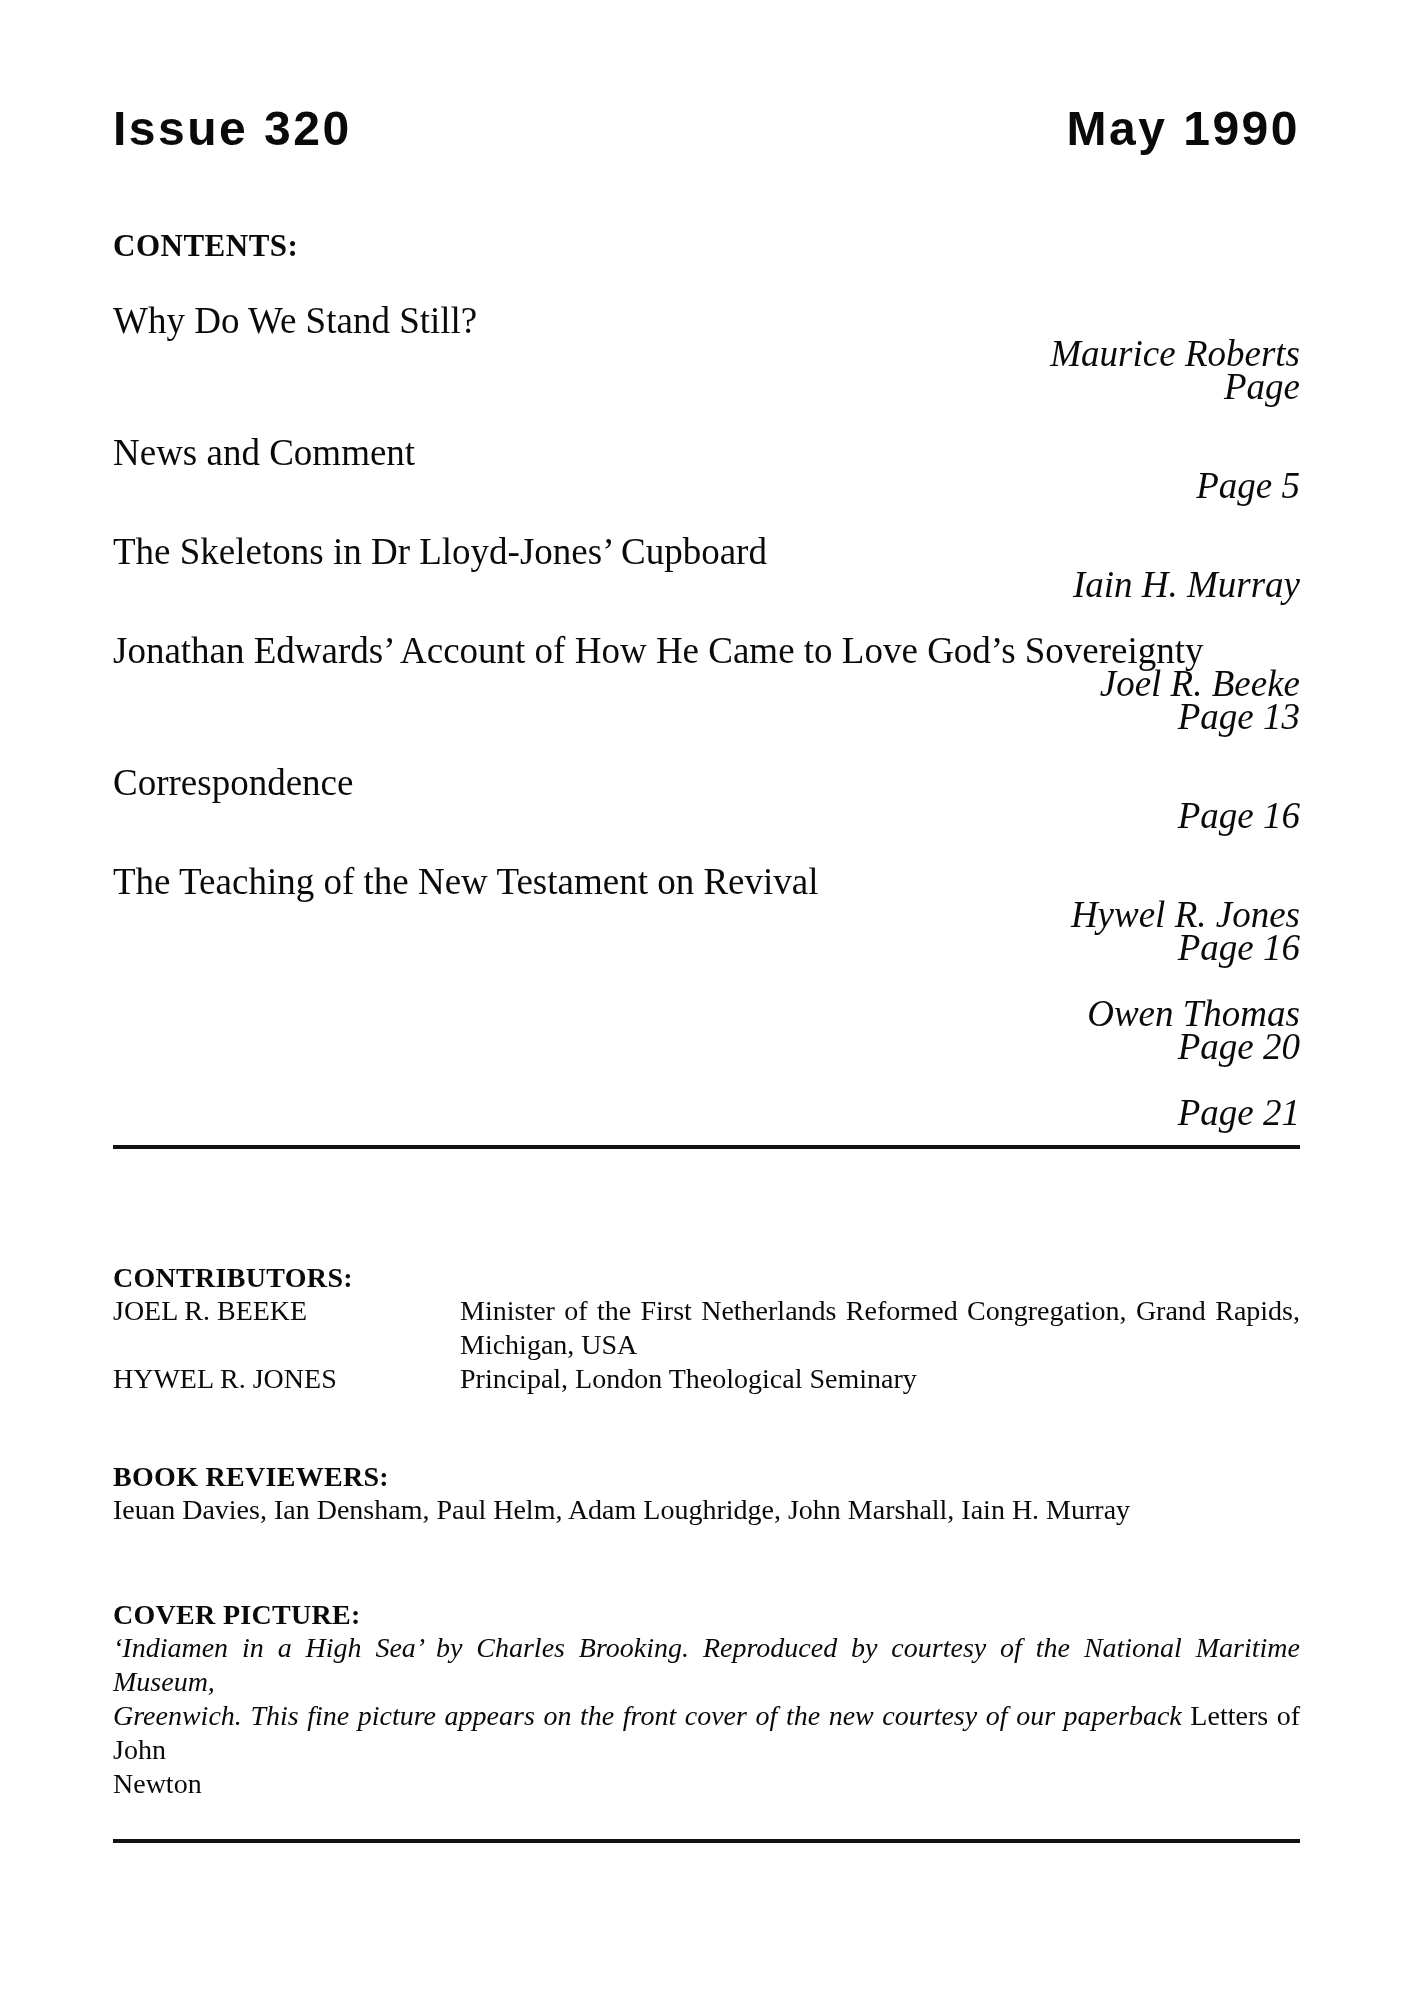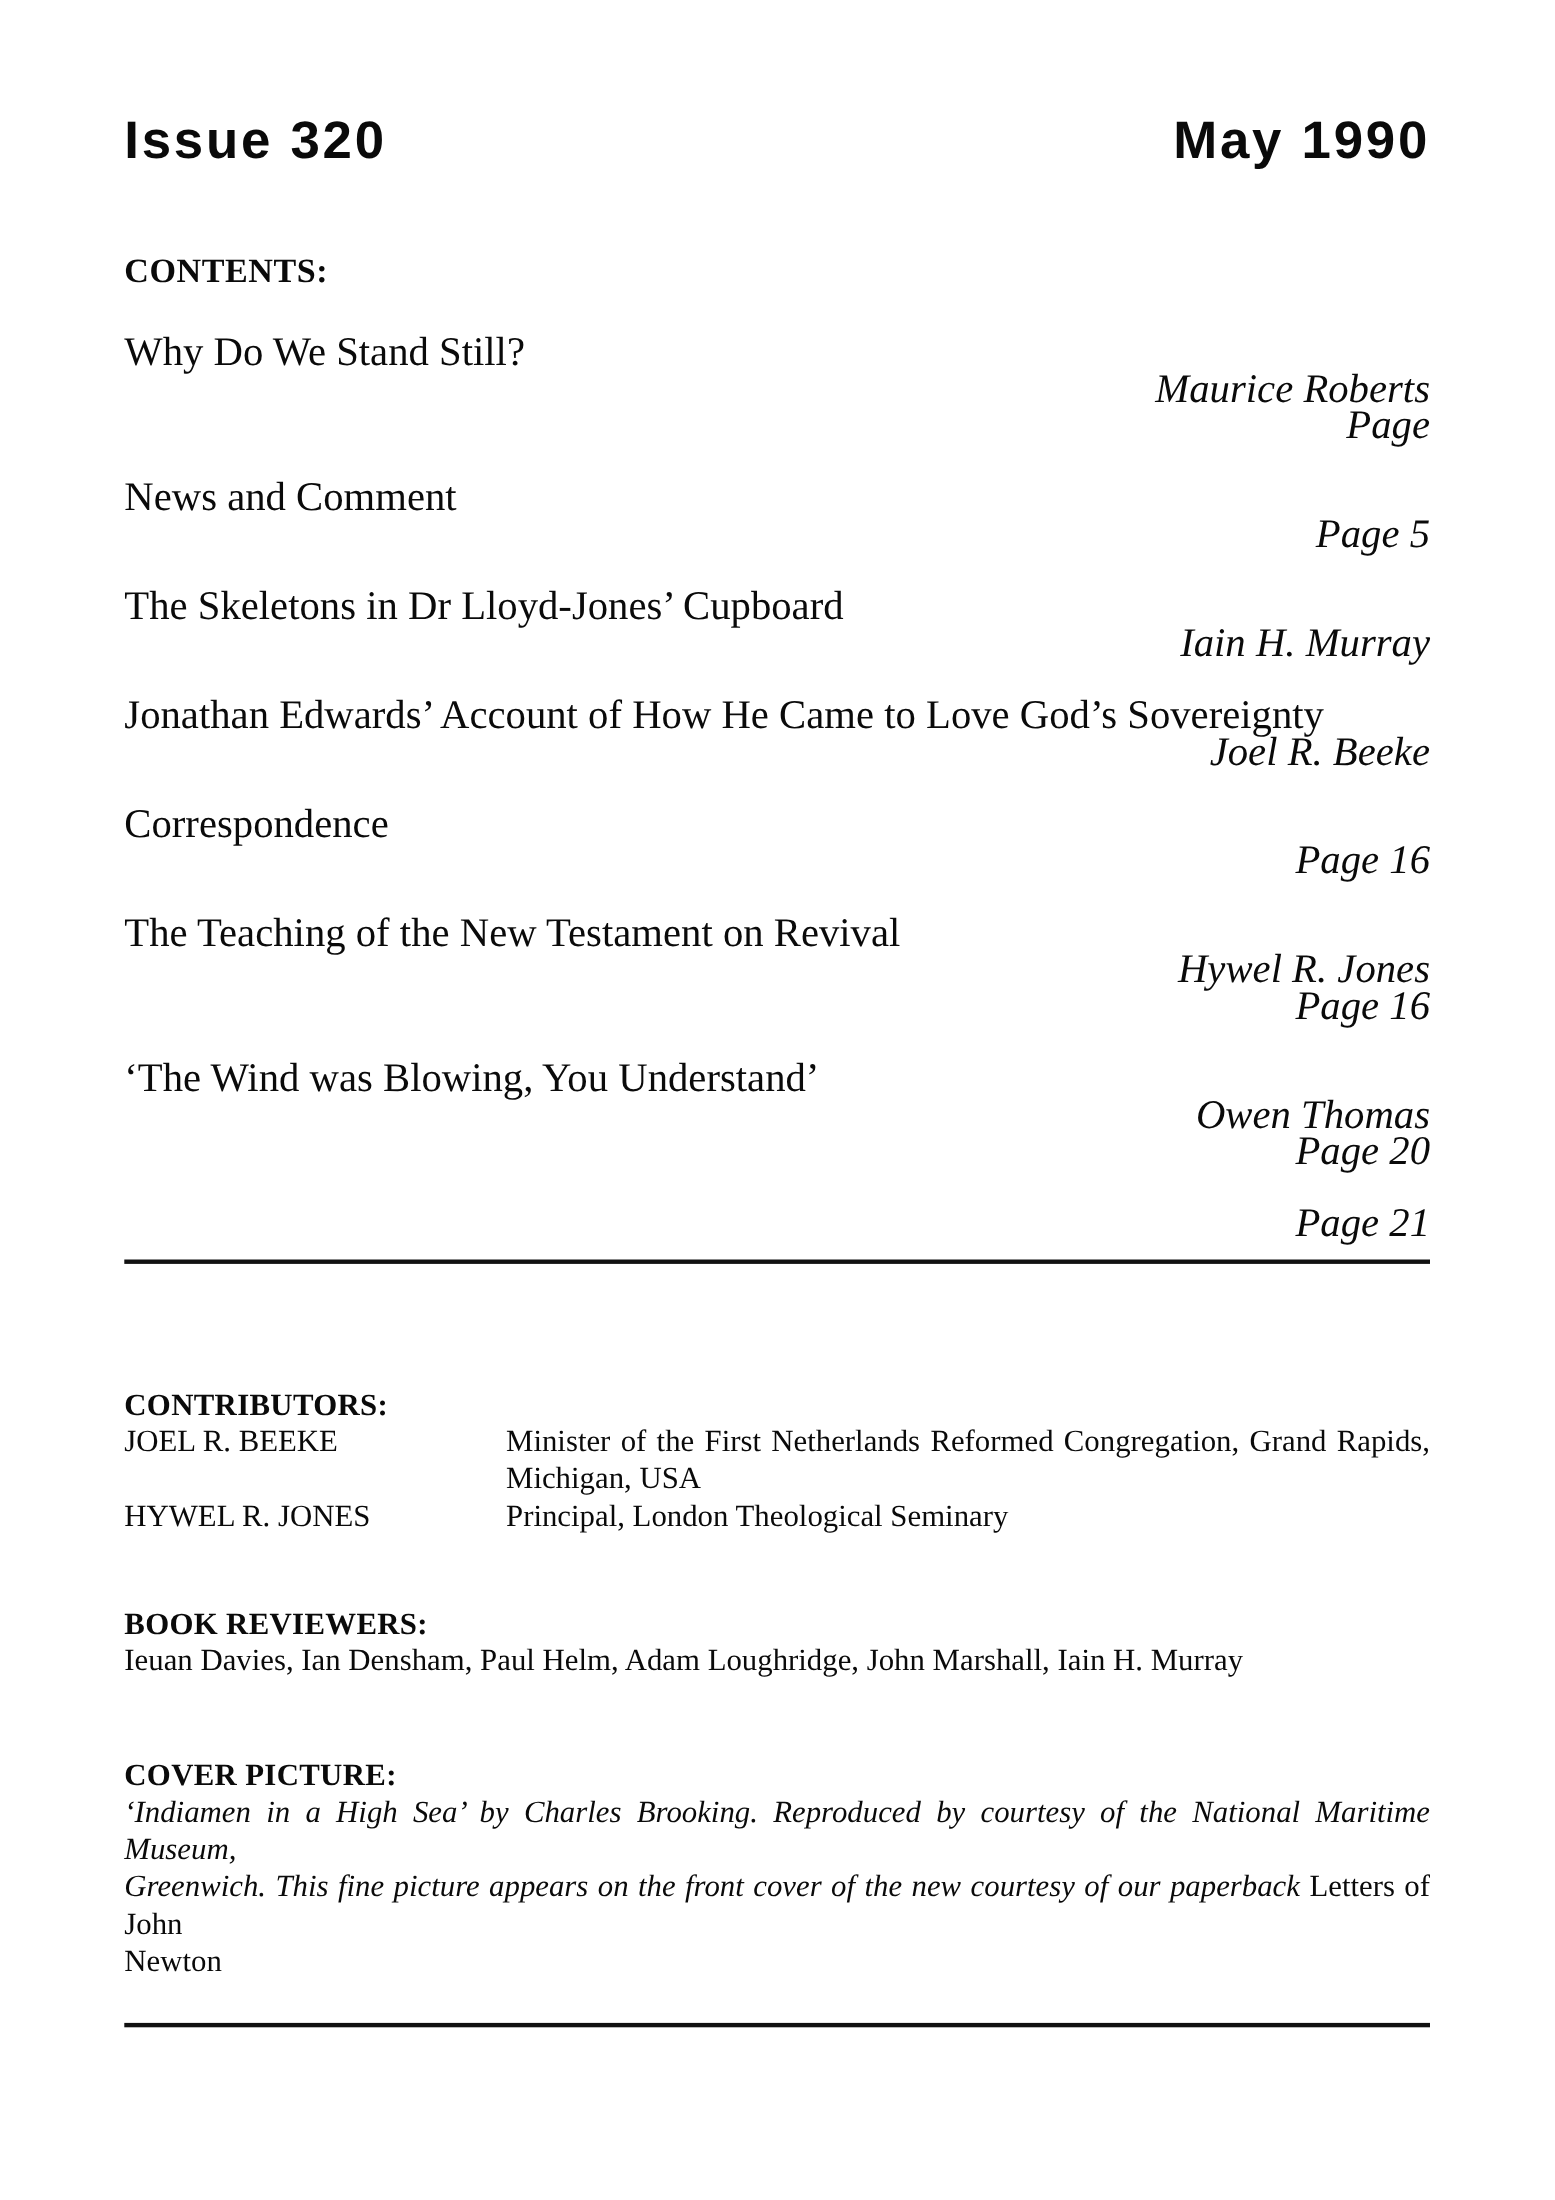--- a/index.html
+++ b/index.html
@@ -120,35 +120,35 @@
     </div>
 
     <div class="entry">
       <div class="title">The Skeletons in Dr Lloyd-Jones’ Cupboard</div>
       <div class="author">Iain H. Murray</div>
     </div>
 
     <div class="entry">
       <div class="title">Jonathan Edwards’ Account of How He Came to Love God’s Sovereignty</div>
       <div class="author">Joel R. Beeke</div>
+      <div class="page-no">Page 13</div>
     </div>
 
     <div class="entry">
       <div class="title">Correspondence</div>
       <div class="page-no">Page 16</div>
     </div>
 
     <div class="entry">
       <div class="title">The Teaching of the New Testament on Revival</div>
       <div class="author">Hywel R. Jones</div>
       <div class="page-no">Page 16</div>
     </div>
 
     <div class="entry">
-      <div class="title">‘The Wind was Blowing, You Understand’</div>
       <div class="author">Owen Thomas</div>
       <div class="page-no">Page 20</div>
     </div>
 
     <div class="entry">
       <div class="page-no">Page 21</div>
     </div>
 
   </div>
 

